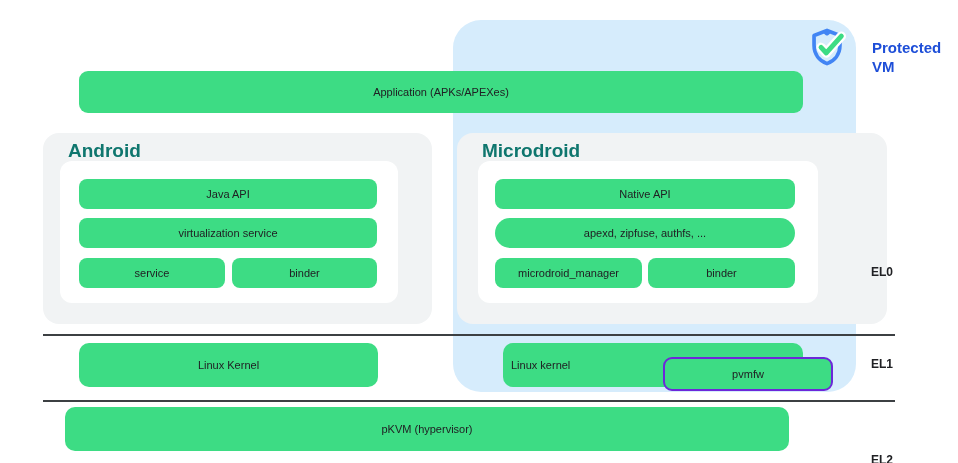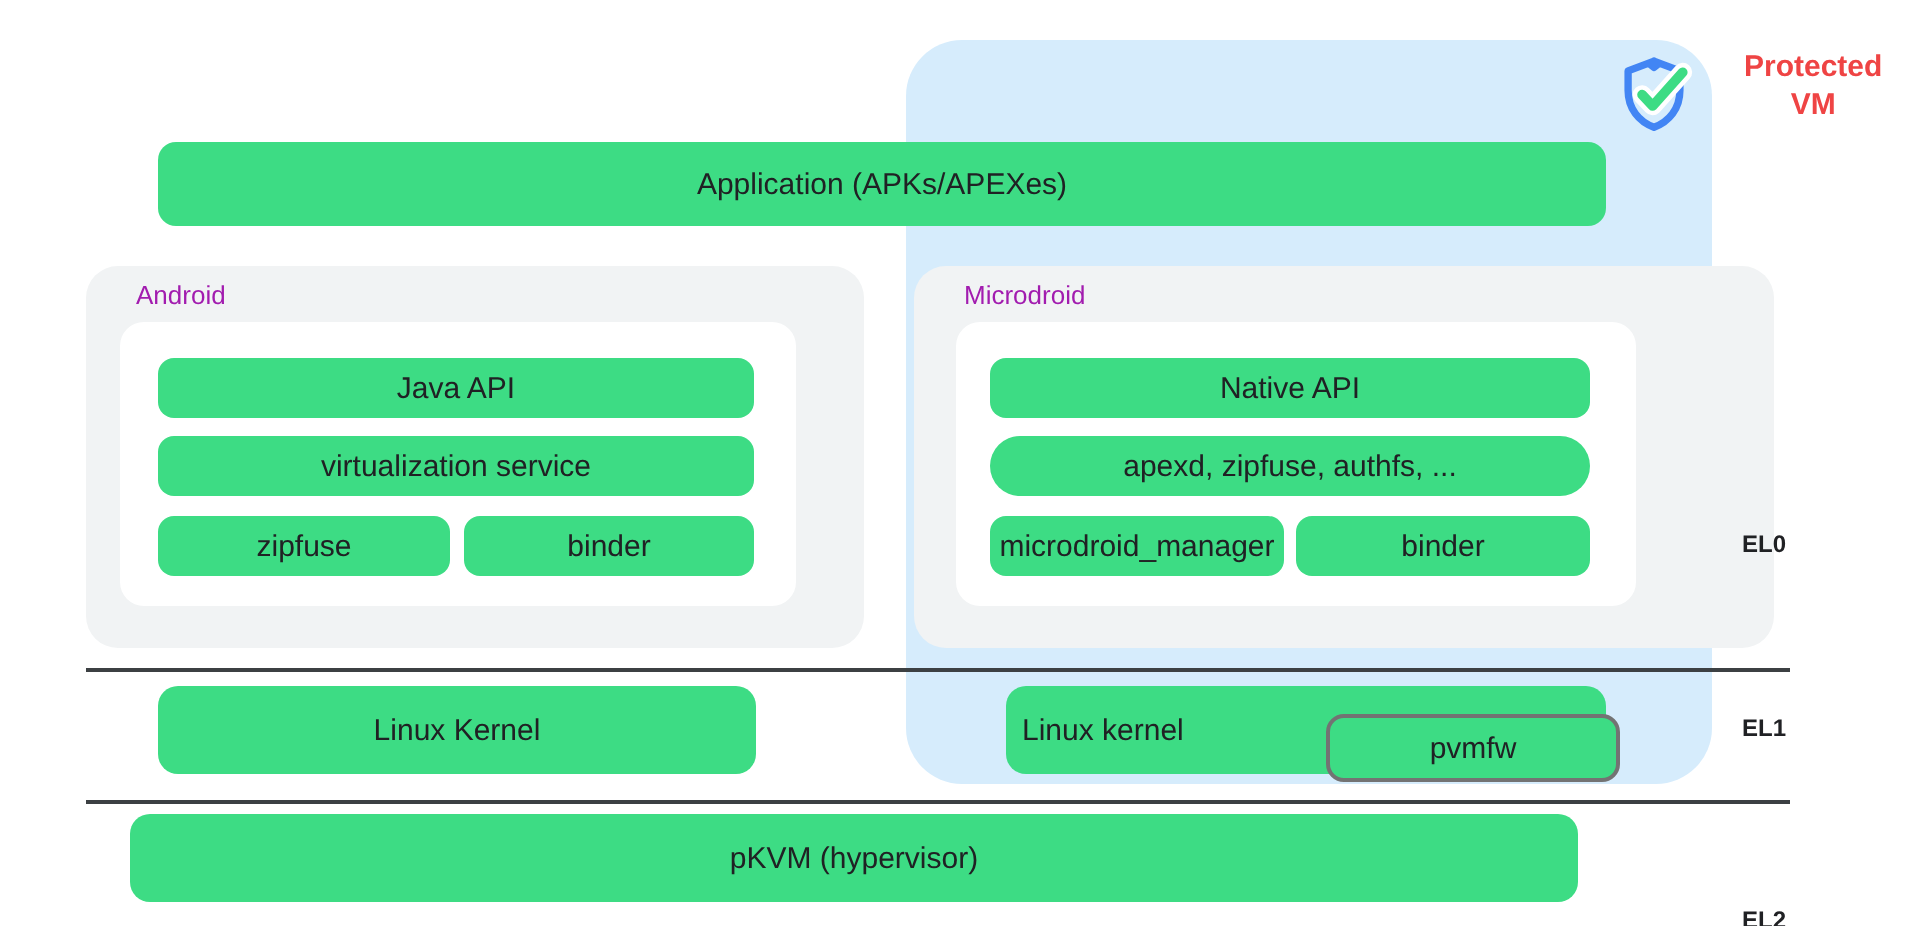--- a/index.html
+++ b/index.html
@@ -7,35 +7,35 @@
   .canvas{position:relative;width:958px;height:463px;background:#ffffff;overflow:hidden;}
 
   
   .pvm-box{position:absolute;left:453px;top:20px;width:403px;height:372px;
            background:#d6ecfc;border-radius:28px;}
 
   
   .shield{position:absolute;left:806px;top:26px;width:42px;height:42px;}
 
   
-  .pvm-label{position:absolute;left:872px;top:24px;font-size:15px;font-weight:bold;
-             color:#ef4444;line-height:19px;text-align:center;}
+  .pvm-label{position:absolute;left:872px;top:38px;font-size:15px;font-weight:bold;
+             color:#1d4ed8;line-height:19px;}
 
   
   .gbar{position:absolute;background:#3ddc84;border-radius:8px;
         display:flex;align-items:center;justify-content:center;
-        font-size:15px;color:#202124;}
+        font-size:11px;color:#202124;}
 
   .app-bar{left:79px;top:71px;width:724px;height:42px;border-radius:9px;}
 
   
   .group{position:absolute;top:133px;height:191px;background:#f1f3f4;border-radius:16px;}
   .group-android{left:43px;width:389px;}
   .group-microdroid{left:457px;width:386px;padding-left:44px;}
-  .group-title{position:absolute;left:25px;top:7px;font-size:13px;font-weight:normal;color:#a21caf;}
+  .group-title{position:absolute;left:25px;top:7px;font-size:19px;font-weight:bold;color:#0f766e;}
   .inner-panel{position:absolute;top:28px;height:142px;background:#ffffff;border-radius:12px;text-align:right;}
   .inner-android{left:17px;width:338px;}
   .inner-microdroid{left:21px;width:340px;}
 
   
   .bar-java{left:19px;top:18px;width:298px;height:30px;}
   .bar-virt{left:19px;top:57px;width:298px;height:30px;}
   .bar-crosvm{left:19px;top:97px;width:146px;height:30px;}
   .bar-binder-a{left:172px;top:97px;width:145px;height:30px;}
 
@@ -47,22 +47,22 @@
 
   
   .divider{position:absolute;left:43px;width:852px;height:2px;background:#3c4043;}
   .divider-1{top:334px;}
   .divider-2{top:400px;}
 
   
   .bar-kernel-left{left:79px;top:343px;width:299px;height:44px;border-radius:10px;}
   .bar-kernel-right{left:503px;top:343px;width:300px;height:44px;border-radius:10px;
                     justify-content:flex-start;padding-left:8px;box-sizing:border-box;}
-  .bar-pvmfw{left:663px;top:357px;width:147px;height:34px;border-radius:9px;
-             border:2px solid #737373;box-sizing:border-box;}
+  .bar-pvmfw{left:663px;top:357px;width:170px;height:34px;border-radius:9px;
+             border:2px solid #6d28d9;box-sizing:border-box;}
 
   
   .bar-pkvm{left:65px;top:407px;width:724px;height:44px;border-radius:10px;}
 
   
   .el-label{position:absolute;left:871px;font-size:12px;font-weight:bold;color:#202124;}
   .el0{top:265px;} .el1{top:357px;} .el2{top:428px;margin-top:25px;}
 </style>
 </head>
 <body>
@@ -91,21 +91,21 @@
   <div class="group group-android">
     <div class="group-title">Android</div>
     <div class="inner-panel inner-android">
       <div class="gbar bar-java">
         <span>Java API</span>
       </div>
       <div class="gbar bar-virt">
         <span>virtualization service</span>
       </div>
       <div class="gbar bar-crosvm">
-        <span>zipfuse</span>
+        <span>service</span>
       </div>
       <div class="gbar bar-binder-a">
         <span>binder</span>
       </div>
     </div>
   </div>
 
   <div class="group group-microdroid">
     <div class="group-title">Microdroid</div>
     <div class="inner-panel inner-microdroid">

